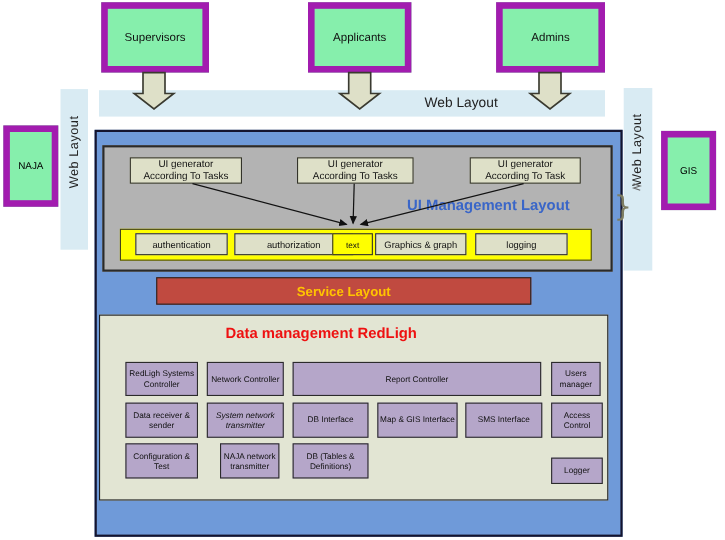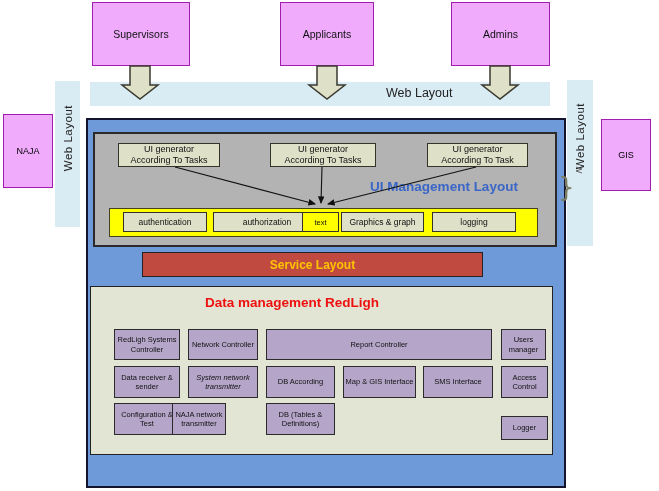--- a/index.html
+++ b/index.html
@@ -1,19 +1,19 @@
 <!DOCTYPE html>
 <html><head>
 <meta charset="utf-8">
 <style>
   html,body{margin:0;padding:0;}
   #canvas{position:relative;width:659px;height:491px;background:#ffffff;
     font-family:"Liberation Sans",sans-serif;overflow:hidden;}
   .abs{position:absolute;box-sizing:border-box;}
-  .beige{background:#f0abfc;border:1px solid #a21caf;}
+  .beige{background:#86efac;border:6px solid #a21caf;}
   .beige1{background:#dee0c8;border:1.5px solid #33332a;}
   .center{display:flex;align-items:center;justify-content:center;text-align:center;}
   .actor{font-size:10.5px;color:#111;}
   .band{background:#d9ebf3;}
   .vlabel{writing-mode:vertical-rl;transform:rotate(180deg);font-size:11.5px;color:#222;letter-spacing:0.5px;}
   .gen{font-size:9px;line-height:11px;white-space:pre-line;color:#111;}
   .ysvc{font-size:8.5px;color:#111;}
   .pb{background:#b5a6c9;border:1.5px solid #2b2b2b;font-size:7.5px;line-height:9.5px;color:#111;}
   svg{position:absolute;left:0;top:0;pointer-events:none;}
 </style>
@@ -99,36 +99,36 @@
       <span>Users manager</span>
     </div>
 
   <div class="abs pb center" style="left:114px;top:366px;width:66px;height:32px;">
       <span>Data receiver &amp; sender</span>
     </div>
   <div class="abs pb center" style="left:188px;top:366px;width:70px;height:32px;font-style:italic;">
       <span>System network transmitter</span>
     </div>
   <div class="abs pb center" style="left:266px;top:366px;width:69px;height:32px;">
-      <span>DB According</span>
+      <span>DB Interface</span>
     </div>
   <div class="abs pb center" style="left:343px;top:366px;width:73px;height:32px;">
       <span>Map &amp; GIS Interface</span>
     </div>
   <div class="abs pb center" style="left:423px;top:366px;width:70px;height:32px;">
       <span>SMS Interface</span>
     </div>
   <div class="abs pb center" style="left:501px;top:366px;width:47px;height:32px;">
       <span>Access Control</span>
     </div>
 
   <div class="abs pb center" style="left:114px;top:403px;width:66px;height:32px;">
       <span>Configuration &amp; Test</span>
     </div>
-  <div class="abs pb center" style="left:172px;top:403px;width:54px;height:32px;">
+  <div class="abs pb center" style="left:200px;top:403px;width:54px;height:32px;">
       <span>NAJA network transmitter</span>
     </div>
   <div class="abs pb center" style="left:266px;top:403px;width:69px;height:32px;">
       <span>DB (Tables &amp; Definitions)</span>
     </div>
   <div class="abs pb center" style="left:501px;top:416px;width:47px;height:24px;">
       <span>Logger</span>
     </div>
 
   <svg width="659" height="491" viewBox="0 0 659 491">

